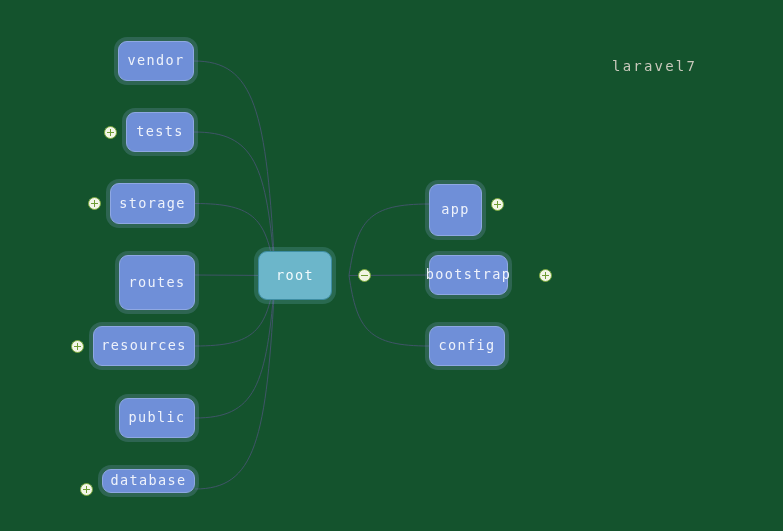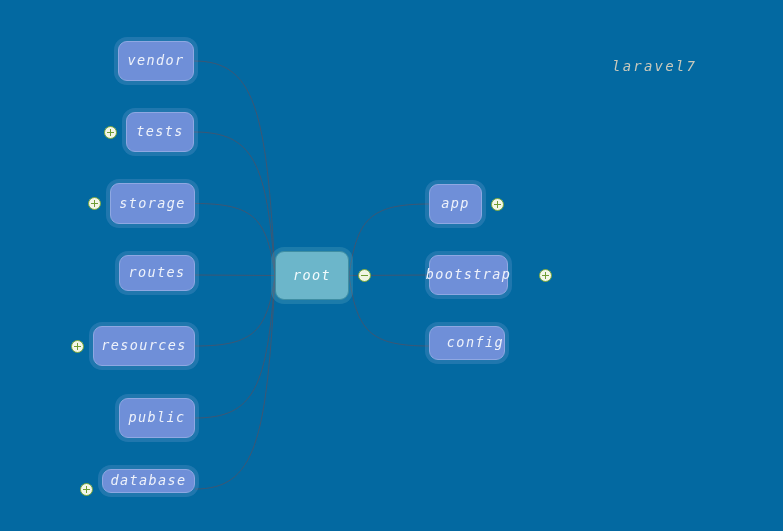--- a/index.html
+++ b/index.html
@@ -5,24 +5,23 @@
 <style>
   html, body {
     margin: 0;
     padding: 0;
     background: #ffffff;
   }
   #canvas {
     position: relative;
     width: 783px;
     height: 531px;
-    background: #0369a1;
+    background: #14532d;
     overflow: hidden;
     font-family: "DejaVu Sans Mono", "Liberation Mono", monospace;
-    font-style: italic;
   }
   #edges {
     position: absolute;
     left: 0;
     top: 0;
     width: 783px;
     height: 531px;
     pointer-events: none;
   }
   .node {
@@ -118,46 +117,46 @@
         <span class="node-label">vendor</span>
       </div>
       <div class="node" style="left: 126px; top: 112px; width: 68px; height: 40px;">
         <span class="node-label">tests</span>
       </div>
       <div class="toggle plus" style="left: 104px; top: 125.5px;"></div>
       <div class="node" style="left: 110px; top: 183px; width: 85px; height: 41px;">
         <span class="node-label">storage</span>
       </div>
       <div class="toggle plus" style="left: 88px; top: 197px;"></div>
-      <div class="node" style="left: 119px; top: 255px; width: 76px; height: 36px;">
+      <div class="node" style="left: 119px; top: 255px; width: 76px; height: 55px;">
         <span class="node-label">routes</span>
       </div>
       <div class="node" style="left: 93px; top: 326px; width: 102px; height: 40px;">
         <span class="node-label">resources</span>
       </div>
       <div class="toggle plus" style="left: 71px; top: 339.5px;"></div>
       <div class="node" style="left: 119px; top: 398px; width: 76px; height: 40px; text-align: center;">
         <span class="node-label">public</span>
       </div>
       <div class="node" style="left: 102px; top: 469px; width: 93px; height: 24px;">
         <span class="node-label">database</span>
       </div>
       <div class="toggle plus" style="left: 80px; top: 482.5px;"></div>
-      <div class="node" style="left: 429px; top: 184px; width: 53px; height: 40px;">
+      <div class="node" style="left: 429px; top: 184px; width: 53px; height: 52px;">
         <span class="node-label">app</span>
       </div>
       <div class="toggle plus" style="left: 491px; top: 197.5px;"></div>
       <div class="node" style="left: 429px; top: 255px; width: 79px; height: 40px;">
         <span class="node-label">bootstrap</span>
       </div>
       <div class="toggle plus" style="left: 539px; top: 268.5px;"></div>
-      <div class="node" style="left: 429px; top: 326px; width: 76px; height: 34px; justify-content: flex-end;">
+      <div class="node" style="left: 429px; top: 326px; width: 76px; height: 40px;">
         <span class="node-label">config</span>
       </div>
-      <div class="node root" style="left: 275px; top: 251px; width: 74px; height: 49px;">
+      <div class="node root" style="left: 258px; top: 251px; width: 74px; height: 49px;">
         <span class="node-label">root</span>
       </div>
       <div class="toggle minus root-toggle" style="left: 358px; top: 269px;"></div>
     </div>
 
   <div id="watermark" style="left: 612px; top: 58px; color: rgb(201, 201, 188);">laravel7</div>
 
 </div>
 
 </body></html>

